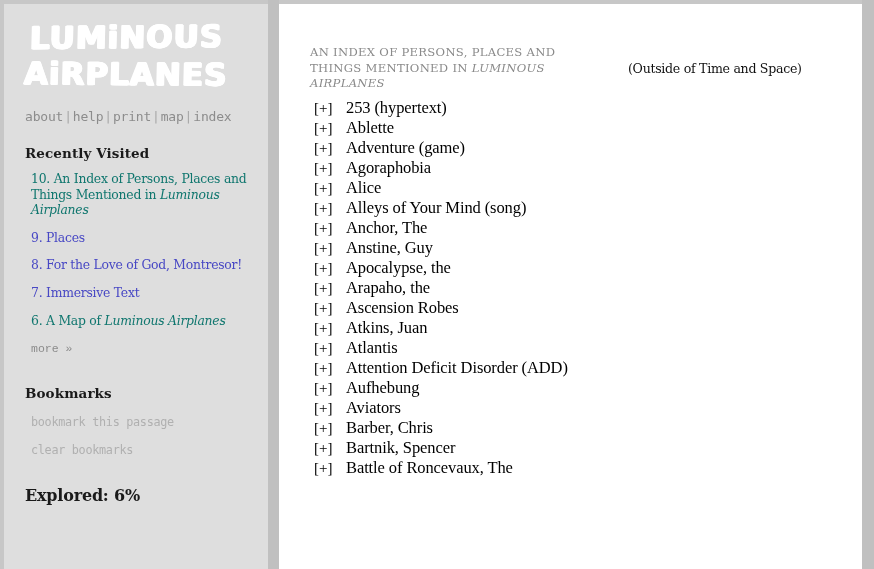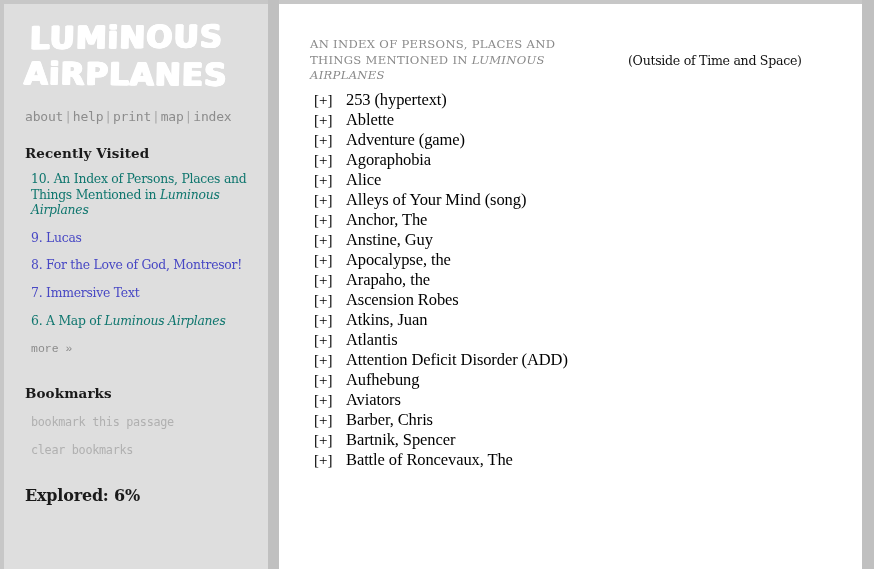--- a/index.html
+++ b/index.html
@@ -154,21 +154,21 @@
     font-weight: bold;
     font-size: 16px;
     color: #1a1a1a;
     letter-spacing: -0.2px;
   }
 
   
   #content {
     position: absolute;
     left: 279px;
-    top: 4px;
+    top: 12px;
     width: 583px;
     height: 491px;
     background: #ffffff;
     overflow: hidden;
   }
 
   #index-title {
     position: absolute;
     left: 31px;
     top: 33px;
@@ -247,21 +247,21 @@
       <a href="#">about</a><span class="sep">|</span><a href="#">help</a><span class="sep">|</span><a href="#">print</a><span class="sep">|</span><a href="#">map</a><span class="sep">|</span><a href="#">index</a>
     </div>
 
     <div class="side-heading">Recently Visited</div>
 
     <ul class="recent-list">
       <li class="recent-item visited">
         <span>10.</span><span> An Index of Persons, Places and Things Mentioned in </span><i>Luminous Airplanes</i>
       </li>
       <li class="recent-item link">
-        <span>9.</span><span> Lucas</span><i></i>
+        <span>9.</span><span> Places</span><i></i>
       </li>
       <li class="recent-item link">
         <span>8.</span><span> For the Love of God, Montresor!</span><i></i>
       </li>
       <li class="recent-item link">
         <span>7.</span><span> Immersive Text</span><i></i>
       </li>
       <li class="recent-item visited">
         <span>6.</span><span> A Map of </span><i>Luminous Airplanes</i>
       </li>

